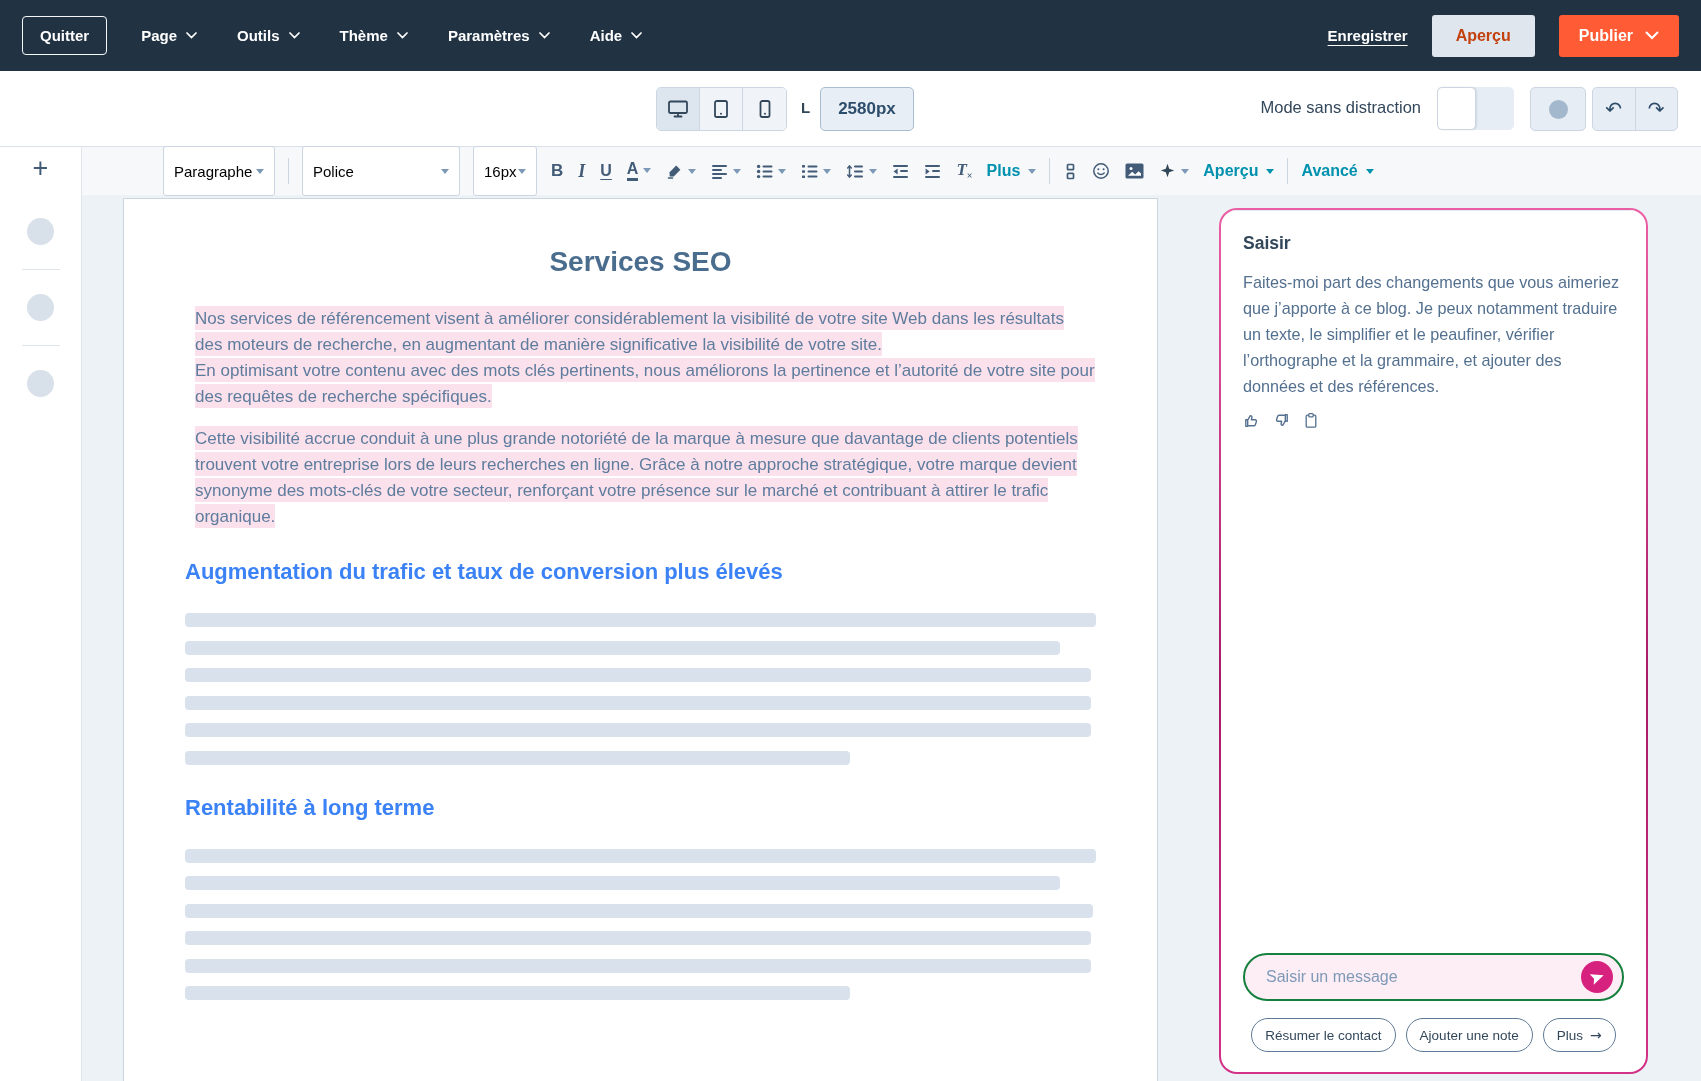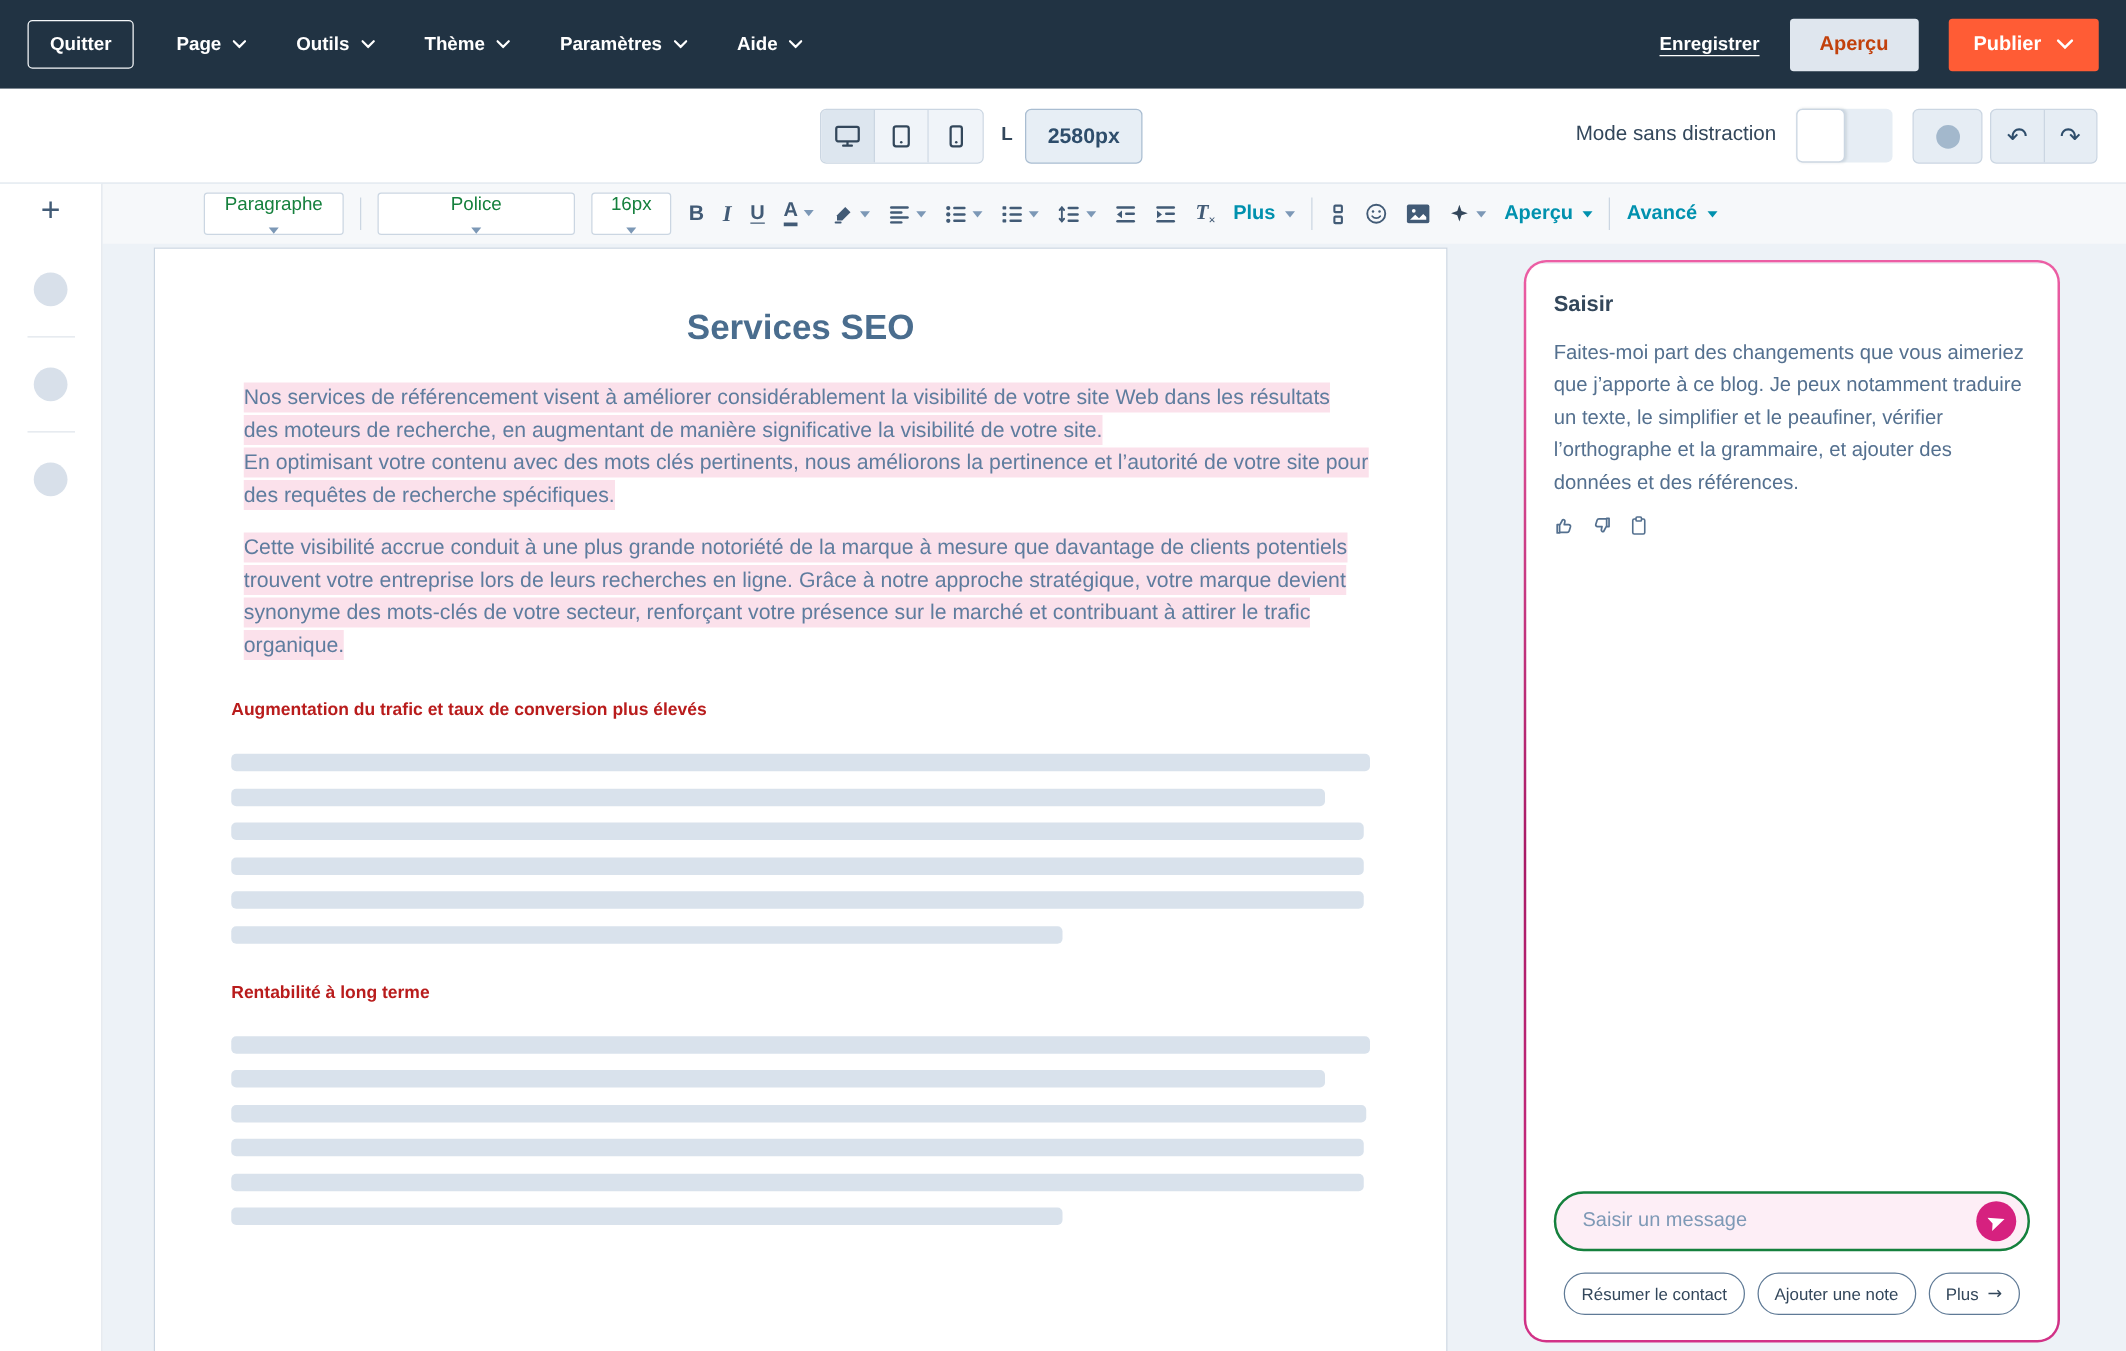--- a/index.html
+++ b/index.html
@@ -41,23 +41,23 @@
     border:1px solid #cbd6e2; border-radius:5px; display:flex; align-items:center; justify-content:center; cursor:pointer; }
   .circle-btn .dot { width:19px; height:19px; border-radius:50%; background:#a3b8cc; }
   .undo-group { position:absolute; right:23px; top:16px; width:86px; height:44px; background:#e6edf4;
     border:1px solid #cbd6e2; border-radius:5px; display:flex; overflow:hidden; }
   .undo-group .half { flex:1; display:flex; align-items:center; justify-content:center; cursor:pointer; color:#2e4d6b; }
   .undo-group .half:first-child { border-right:1px solid #cbd6e2; }
   .u-glyph { font-family:"DejaVu Sans", sans-serif; font-size:20px; line-height:1; }
   
   .row3 { position:absolute; top:147px; left:82px; right:0; height:48px; background:#f6f8fa;
     display:flex; align-items:center; padding-left:81px; gap:13px; }
-  .tb-select { height:34px; background:#fff; border:1px solid #cbd6e2; border-radius:3px;
+  .tb-select { height:50px; background:#fff; border:1px solid #cbd6e2; border-radius:3px;
     display:flex; align-items:center; justify-content:space-between; padding:0 10px;
-    font-size:15px; color:#15803d; cursor:pointer;flex-direction:column; }
+    font-size:15px; color:#000000; cursor:pointer; }
   .w-paragraph { width:112px; } .w-font { width:158px; } .w-size { width:64px; }
   .tb-divider { width:1px; height:26px; background:#cbd6e2; }
   .tb-btn { display:flex; align-items:center; gap:5px; color:#425b76; cursor:pointer; padding:2px 1px; }
   .tb-btn svg { display:block; }
   .glyph-b { font-size:17px; font-weight:800; }
   .glyph-i { font-family:"Liberation Serif", serif; font-style:italic; font-weight:700; font-size:18px; }
   .glyph-u { font-size:16px; font-weight:600; text-decoration:underline; text-underline-offset:3px; }
   .glyph-a { font-size:16px; font-weight:700; border-bottom:3px solid #425b76; line-height:1.05; }
   .glyph-tx { font-family:"Liberation Serif", serif; font-style:italic; font-weight:700; font-size:17px; }
   .glyph-tx sub { font-size:10px; font-style:normal; }
@@ -71,21 +71,21 @@
   .add-btn { margin-top:8px; font-size:27px; font-weight:400; color:#425b76; cursor:pointer; line-height:1; }
   .mod-circle { width:27px; height:27px; border-radius:50%; background:#d8e0ea; margin-top:36px; cursor:pointer; }
   .mod-sep { width:38px; height:1px; background:#dfe5ec; margin-top:24px; }
   .mod-circle + .mod-sep + .mod-circle { margin-top:24px; }
   
   .page { position:absolute; left:123px; top:198px; width:1035px; height:900px; background:#fff;
     border:1px solid #cbd6e2; padding:30px 61px 0; cursor:text; }
   .doc-title { text-align:center; font-size:28px; font-weight:700; color:#4a6d8e; margin-top:17px; margin-bottom:27px; }
   .doc-p { font-size:17px; line-height:26px; color:#5e7c9e; margin-bottom:16px;margin-left:10px; }
   .hl { background:#fbe1eb; padding:2.5px 0; box-decoration-break:clone; -webkit-box-decoration-break:clone; }
-  .doc-h2 { font-size:14px; font-weight:700; color:#b91c1c; margin-top:30px; margin-bottom:0; }
+  .doc-h2 { font-size:22px; font-weight:700; color:#3b82f6; margin-top:30px; margin-bottom:0; }
   .skeleton { margin-top:28px; }
   .skeleton .bar { height:14px; border-radius:4px; background:#d9e2ec; margin-bottom:13.5px; }
   
   .chat { position:absolute; left:1219px; top:208px; width:429px; height:866px; border-radius:18px;
     background:linear-gradient(180deg,#ec5ea4 0%, #a81a66 55%, #d23287 100%); padding:2px; }
   .chat-inner { background:#fff; border-radius:16px; height:100%; display:flex; flex-direction:column; overflow:hidden; }
   .chat-header { display:flex; align-items:center; padding:17px 20px 15px 22px; }
   .chat-title { flex:1; font-size:19px; font-weight:700; color:#33475b; }
   .chats-pill { display:flex; align-items:center; gap:10px; border:1.5px solid #516f90; border-radius:19px;
     padding:8px 15px; font-size:15px; color:#33475b; background:#fff; cursor:pointer; }

